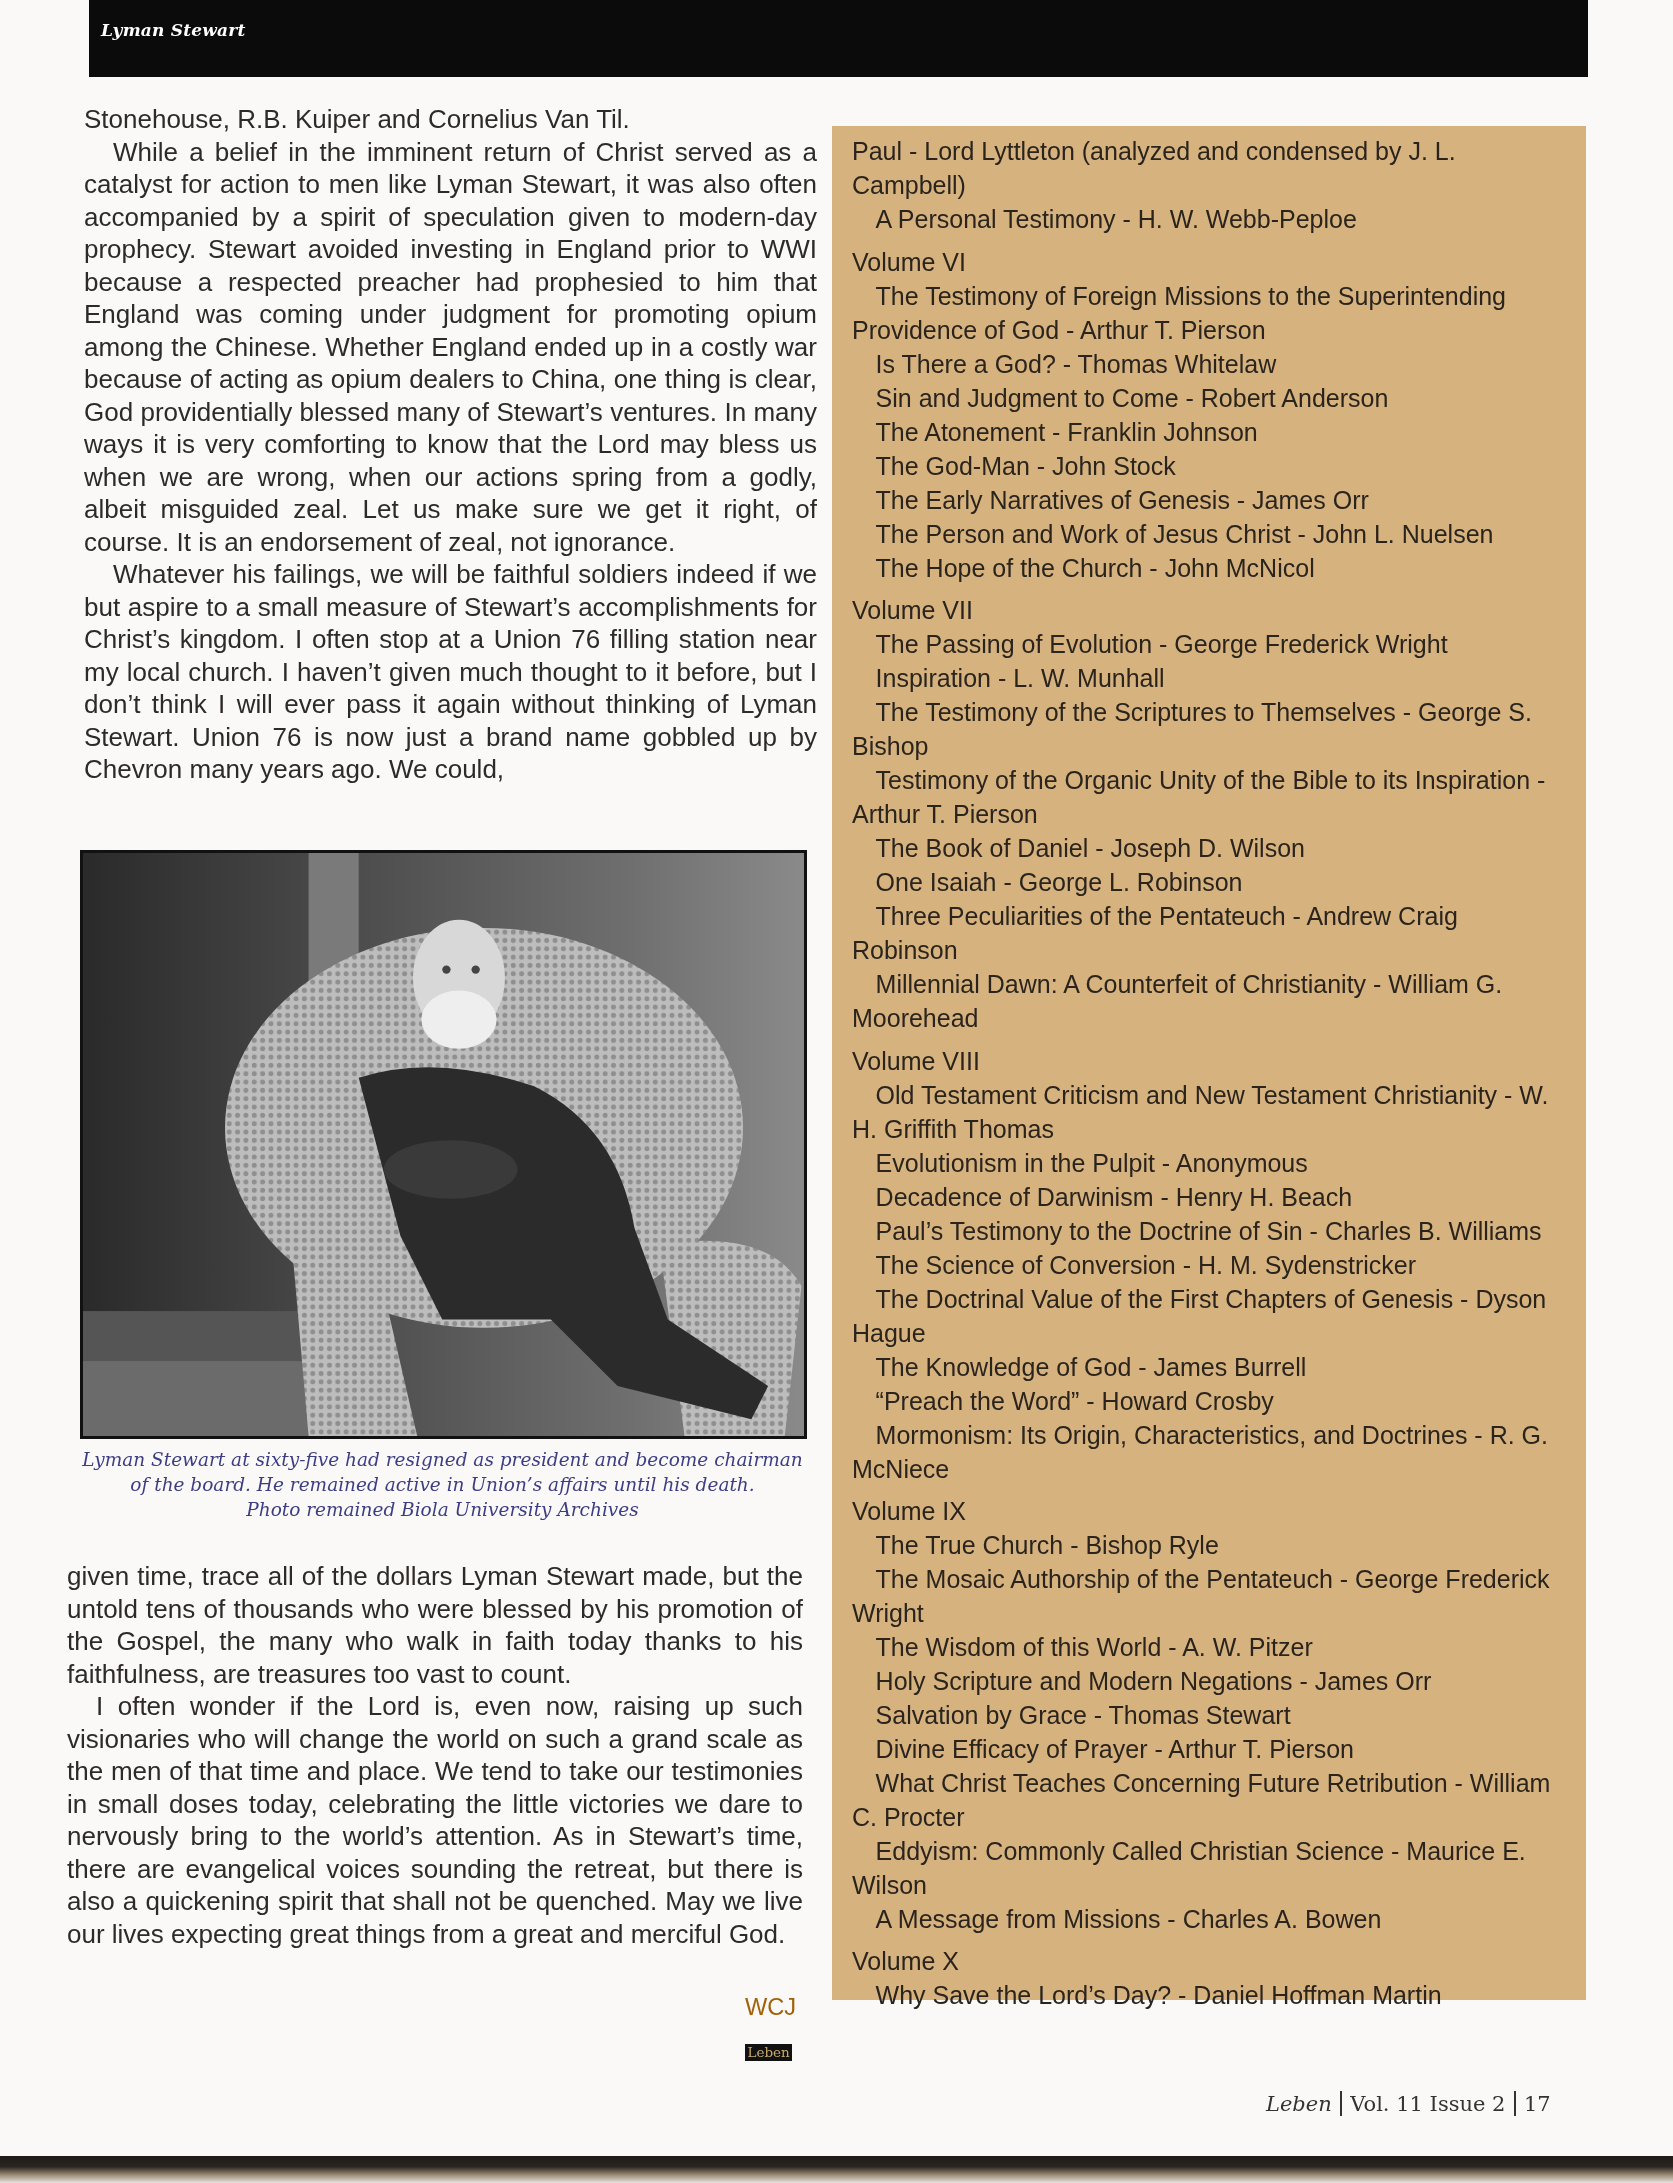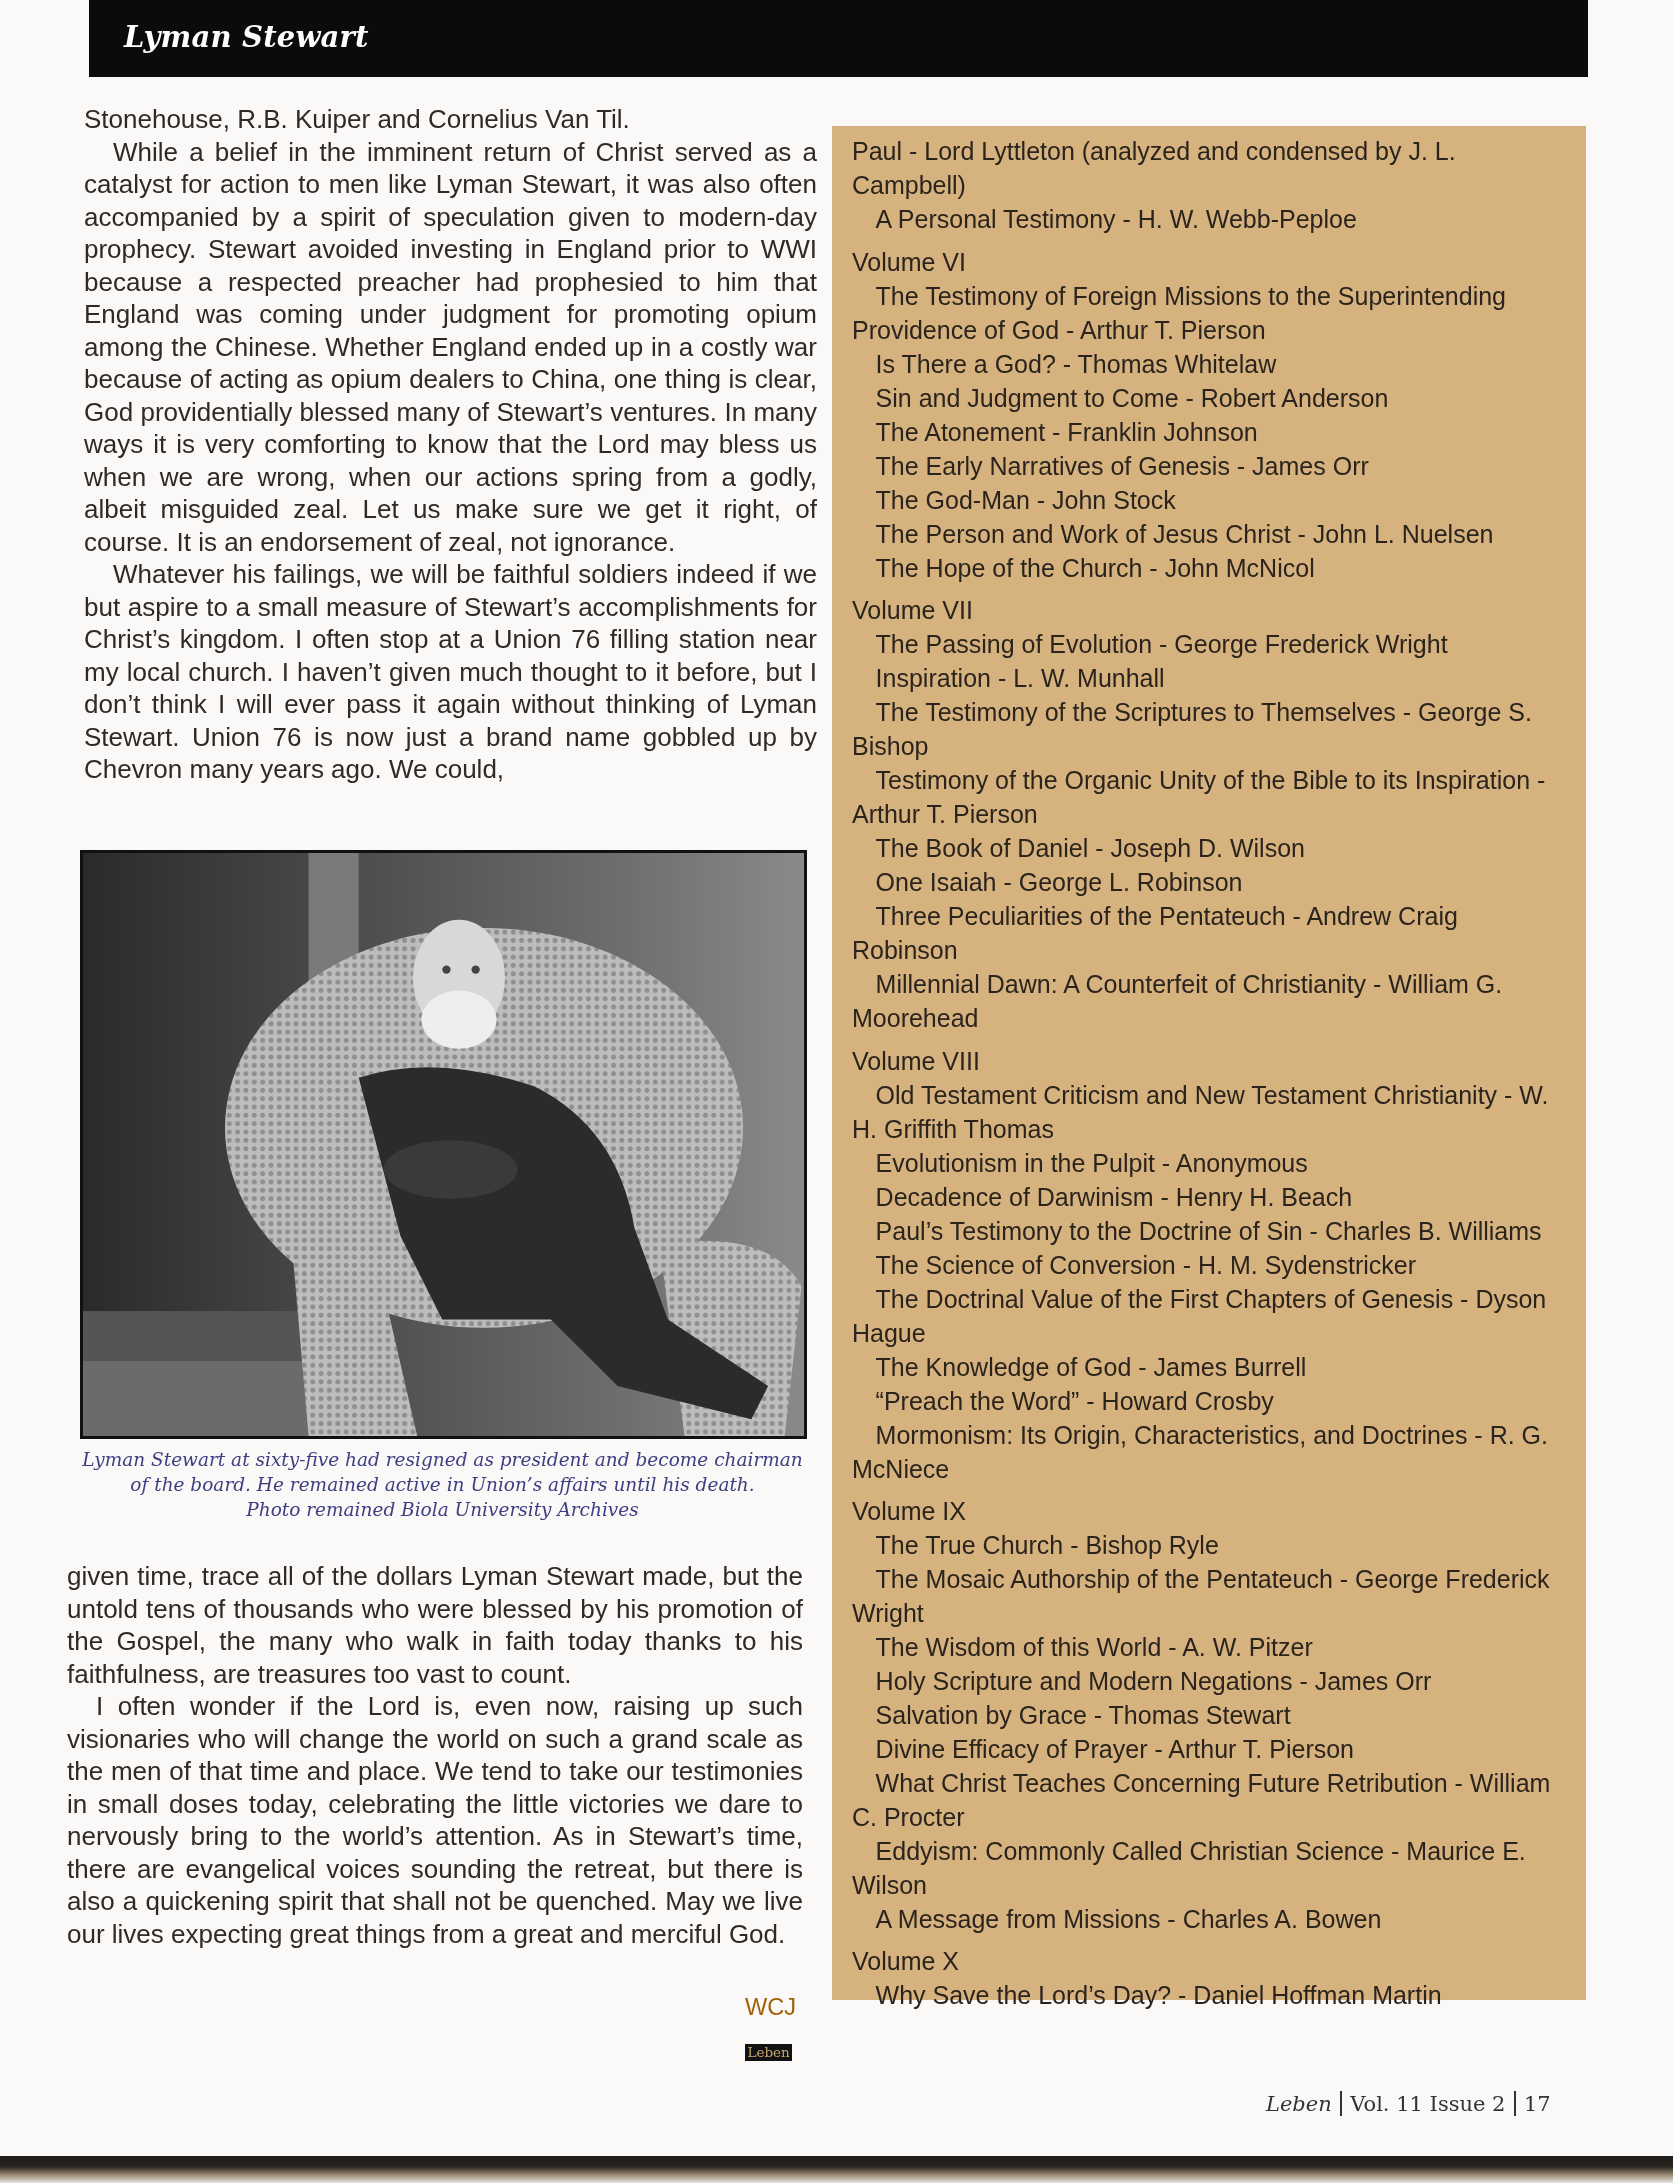--- a/index.html
+++ b/index.html
@@ -7,23 +7,23 @@
     width: 1673px; height: 2183px; position: relative; overflow: hidden;
     background: #fbf8f8;
     font-family: "Liberation Sans", "DejaVu Sans", sans-serif;
     color: #2b2622;
   }
   .header-bar {
     position: absolute; left: 89px; top: 0; width: 1499px; height: 77px;
     background: #0c0b0b;
   }
   .header-title {
-    position: absolute; left: 124px; top: 20px;
+    position: absolute; left: 101px; top: 20px;
     font-family: "DejaVu Serif", "Liberation Serif", serif;
-    font-style: italic; font-weight: bold; font-size: 29px; color: #fff;
+    font-style: italic; font-weight: bold; font-size: 17px; color: #fff;
     letter-spacing: 0.2px;
   }
   .col-left {
     position: absolute; left: 84px; width: 733px;
     font-size: 26px; line-height: 32.5px; color: #2e2a27;
     text-align: justify;
   }
   .col-left p { margin: 0; }
   .col-left p.indent { text-indent: 29px; }
   .col-left.top { top: 103px; }
@@ -132,22 +132,22 @@
 <div class="sidebar">
   <div class="sidebar-inner" id="sidebar-inner">
     <div class="entry cont">Paul - Lord Lyttleton (analyzed and condensed by J. L. Campbell)</div>
     <div class="entry">A Personal Testimony - H. W. Webb-Peploe</div>
     <div id="volumes">
         <div class="vol-heading">Volume VI</div>
         <div class="entry">The Testimony of Foreign Missions to the Superintending Providence of God - Arthur T. Pierson</div>
         <div class="entry">Is There a God? - Thomas Whitelaw</div>
         <div class="entry">Sin and Judgment to Come - Robert Anderson</div>
         <div class="entry">The Atonement - Franklin Johnson</div>
+        <div class="entry">The God-Man - John Stock</div>
         <div class="entry">The Early Narratives of Genesis - James Orr</div>
-        <div class="entry">The God-Man - John Stock</div>
         <div class="entry">The Person and Work of Jesus Christ - John L. Nuelsen</div>
         <div class="entry">The Hope of the Church - John McNicol</div>
         <div class="vol-heading">Volume VII</div>
         <div class="entry">The Passing of Evolution - George Frederick Wright</div>
         <div class="entry">Inspiration - L. W. Munhall</div>
         <div class="entry">The Testimony of the Scriptures to Themselves - George S. Bishop</div>
         <div class="entry">Testimony of the Organic Unity of the Bible to its Inspiration - Arthur T. Pierson</div>
         <div class="entry">The Book of Daniel - Joseph D. Wilson</div>
         <div class="entry">One Isaiah - George L. Robinson</div>
         <div class="entry">Three Peculiarities of the Pentateuch - Andrew Craig Robinson</div>

